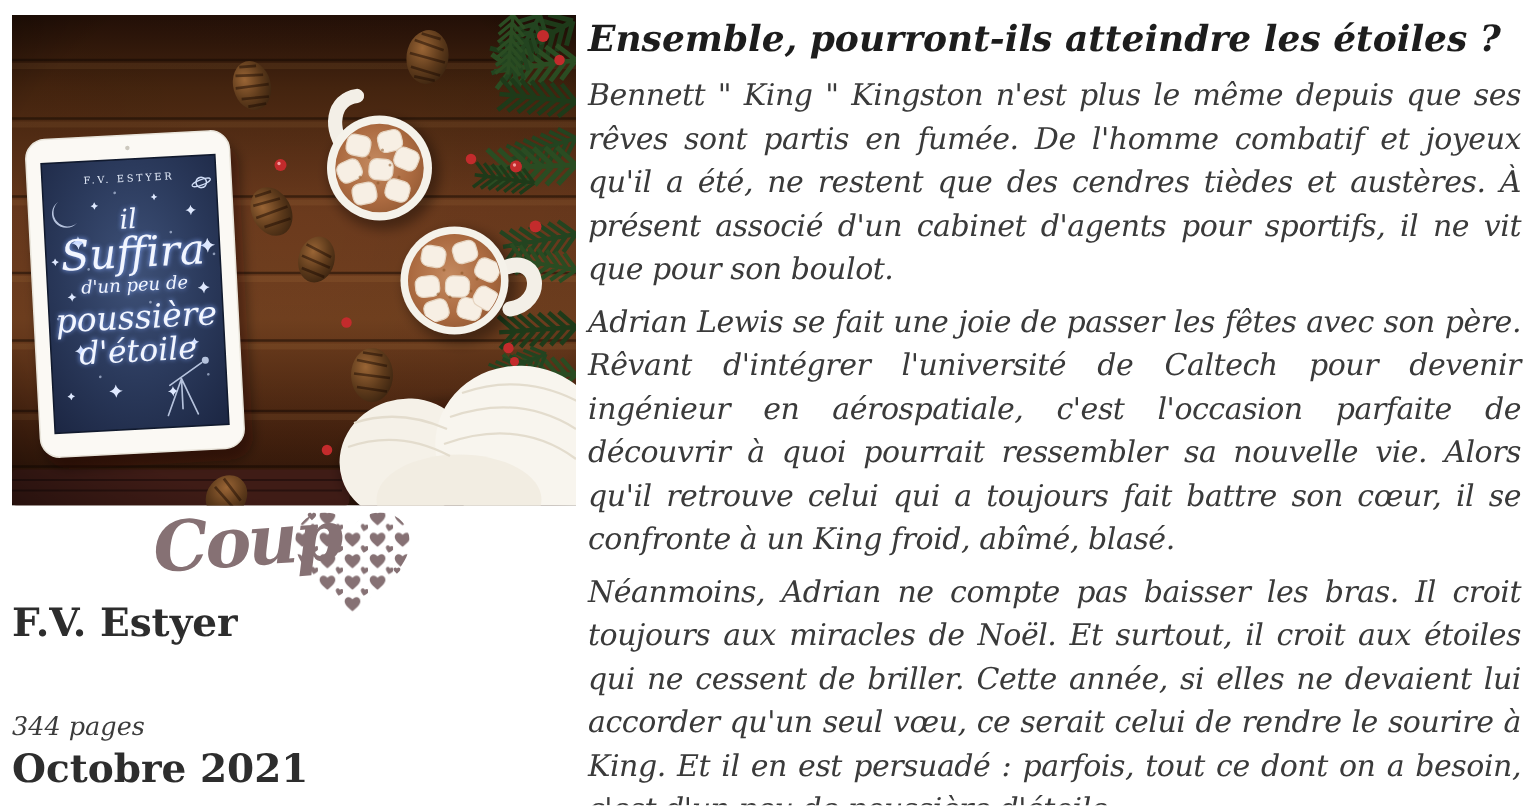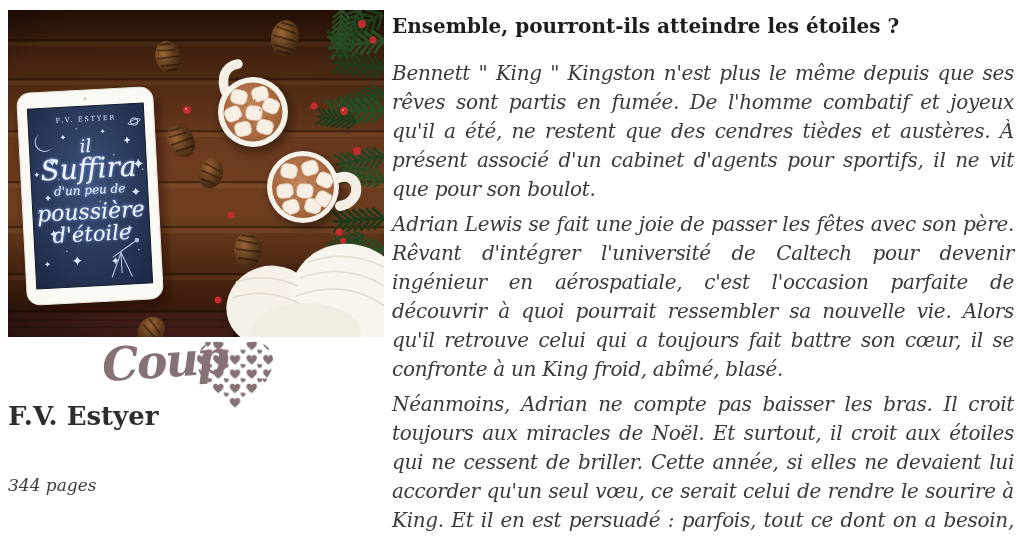--- a/index.html
+++ b/index.html
@@ -15,22 +15,22 @@
   .stamp-heart{position:absolute;left:92px;top:4px;}
 
   .details{position:absolute;left:8px;top:401px;color:#2d2d2d;}
   .d-author{font-size:26px;font-weight:bold;line-height:31px;}
   .d-pages{font-size:17px;font-style:italic;line-height:26px;color:#3c3c3c;margin-top:40px;}
   .d-release{font-size:26px;font-weight:bold;line-height:31px;}
   .d-publisher{font-size:26px;font-weight:bold;font-style:italic;line-height:32px;}
 
   
   .right{position:absolute;left:392px;top:12px;width:622px;color:#3a3a3a;}
-  .right h1{font-size:20px;font-weight:bold;color:#1d1d1d;
-            margin:0 0 19px 0;line-height:28px;}
+  .right h1{font-size:24px;font-style:italic;font-weight:bold;color:#1d1d1d;
+            margin:0 0 9px 0;line-height:28px;}
   .right p{font-size:20px;font-style:italic;text-align:justify;line-height:29px;
            margin:0 0 6px 0;letter-spacing:-0.3px;}
 </style>
 </head>
 <body>
 
 <div class="page">
 
   <section>
 
@@ -281,20 +281,21 @@
         </defs>
         <rect width="100" height="88" fill="url(#heartTile)" clip-path="url(#bigHeart)"></rect>
         <path transform="translate(12,2) scale(.8)" fill="#867174" d="M5 8.2 C2.2 5.9 0.6 4.2 0.6 2.6 C0.6 1.2 1.6 0.3 2.8 0.3 C3.7 0.3 4.5 0.8 5 1.6 C5.5 0.8 6.3 0.3 7.2 0.3 C8.4 0.3 9.4 1.2 9.4 2.6 C9.4 4.2 7.8 5.9 5 8.2 Z"></path>
         <path transform="translate(84,48) scale(.65)" fill="#867174" d="M5 8.2 C2.2 5.9 0.6 4.2 0.6 2.6 C0.6 1.2 1.6 0.3 2.8 0.3 C3.7 0.3 4.5 0.8 5 1.6 C5.5 0.8 6.3 0.3 7.2 0.3 C8.4 0.3 9.4 1.2 9.4 2.6 C9.4 4.2 7.8 5.9 5 8.2 Z"></path>
       </svg>
     </div>
 
     <div class="details">
       <div class="d-author">F.V. Estyer</div>
       <div class="d-pages">344 pages</div>
+      <div class="d-release">Octobre 2021</div>
     </div>
   </section>
 
   <section class="right">
     <h1>Ensemble, pourront-ils atteindre les étoiles ?</h1>
     <p>Bennett " King " Kingston n'est plus le même depuis que ses rêves sont partis en fumée. De l'homme combatif et joyeux qu'il a été, ne restent que des cendres tièdes et austères. À présent associé d'un cabinet d'agents pour sportifs, il ne vit que pour son boulot.</p>
     <p>Adrian Lewis se fait une joie de passer les fêtes avec son père. Rêvant d'intégrer l'université de Caltech pour devenir ingénieur en aérospatiale, c'est l'occasion parfaite de découvrir à quoi pourrait ressembler sa nouvelle vie. Alors qu'il retrouve celui qui a toujours fait battre son cœur, il se confronte à un King froid, abîmé, blasé.</p>
     <p>Néanmoins, Adrian ne compte pas baisser les bras. Il croit toujours aux miracles de Noël. Et surtout, il croit aux étoiles qui ne cessent de briller. Cette année, si elles ne devaient lui accorder qu'un seul vœu, ce serait celui de rendre le sourire à King. Et il en est persuadé : parfois, tout ce dont on a besoin, c'est d'un peu de poussière d'étoile.</p>
   </section>
 

